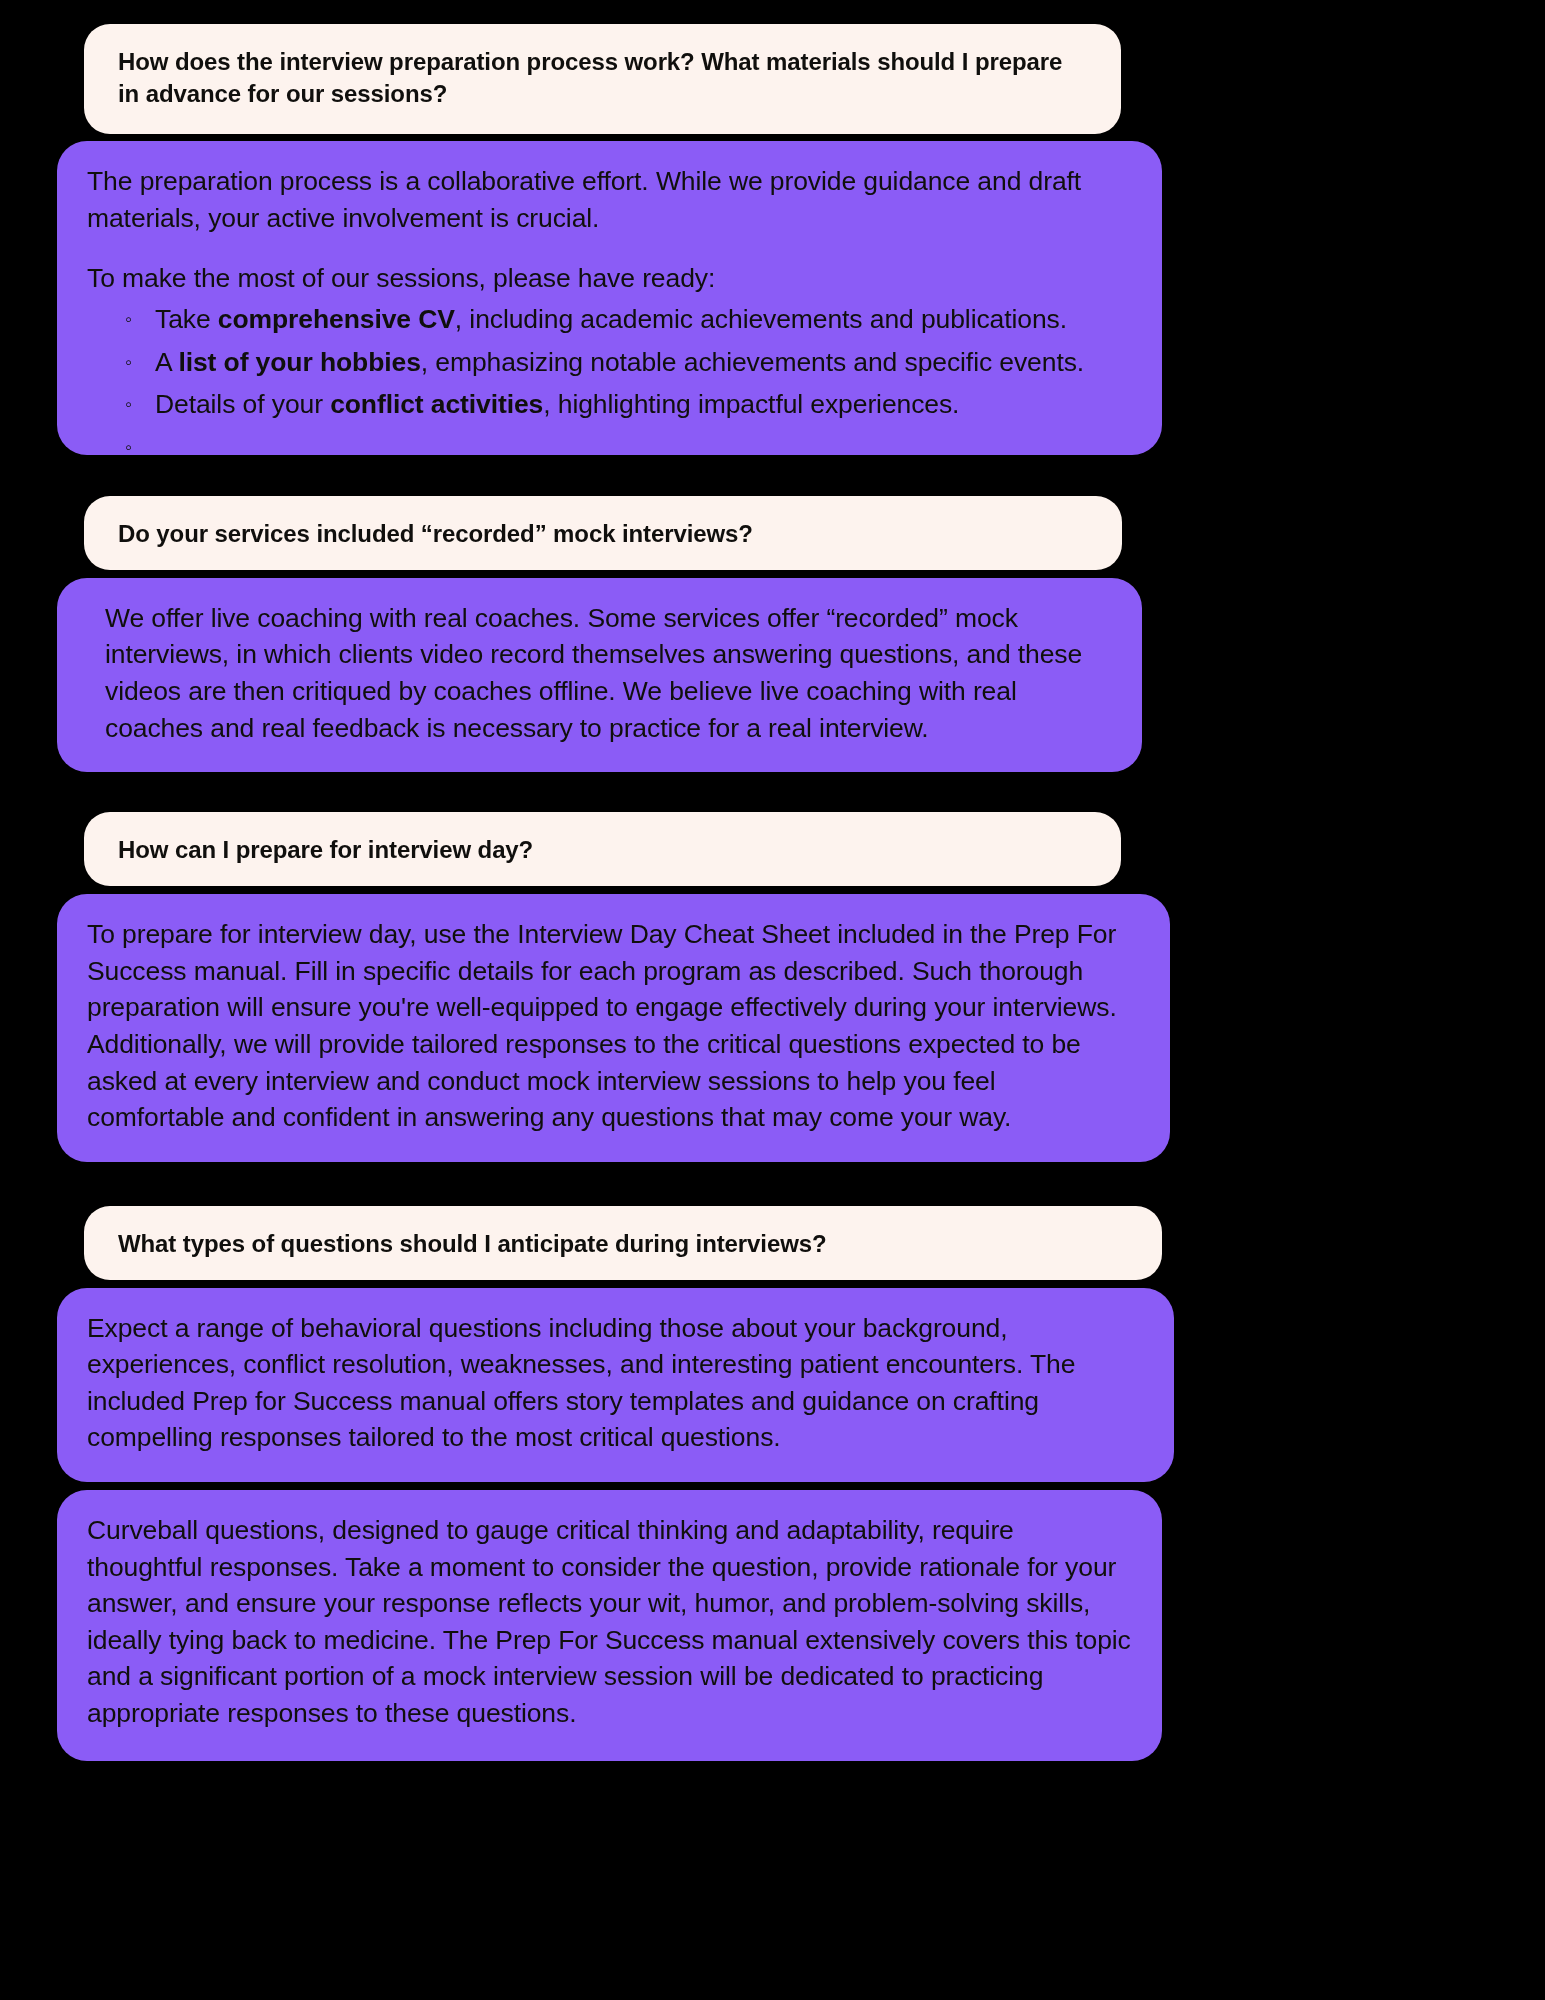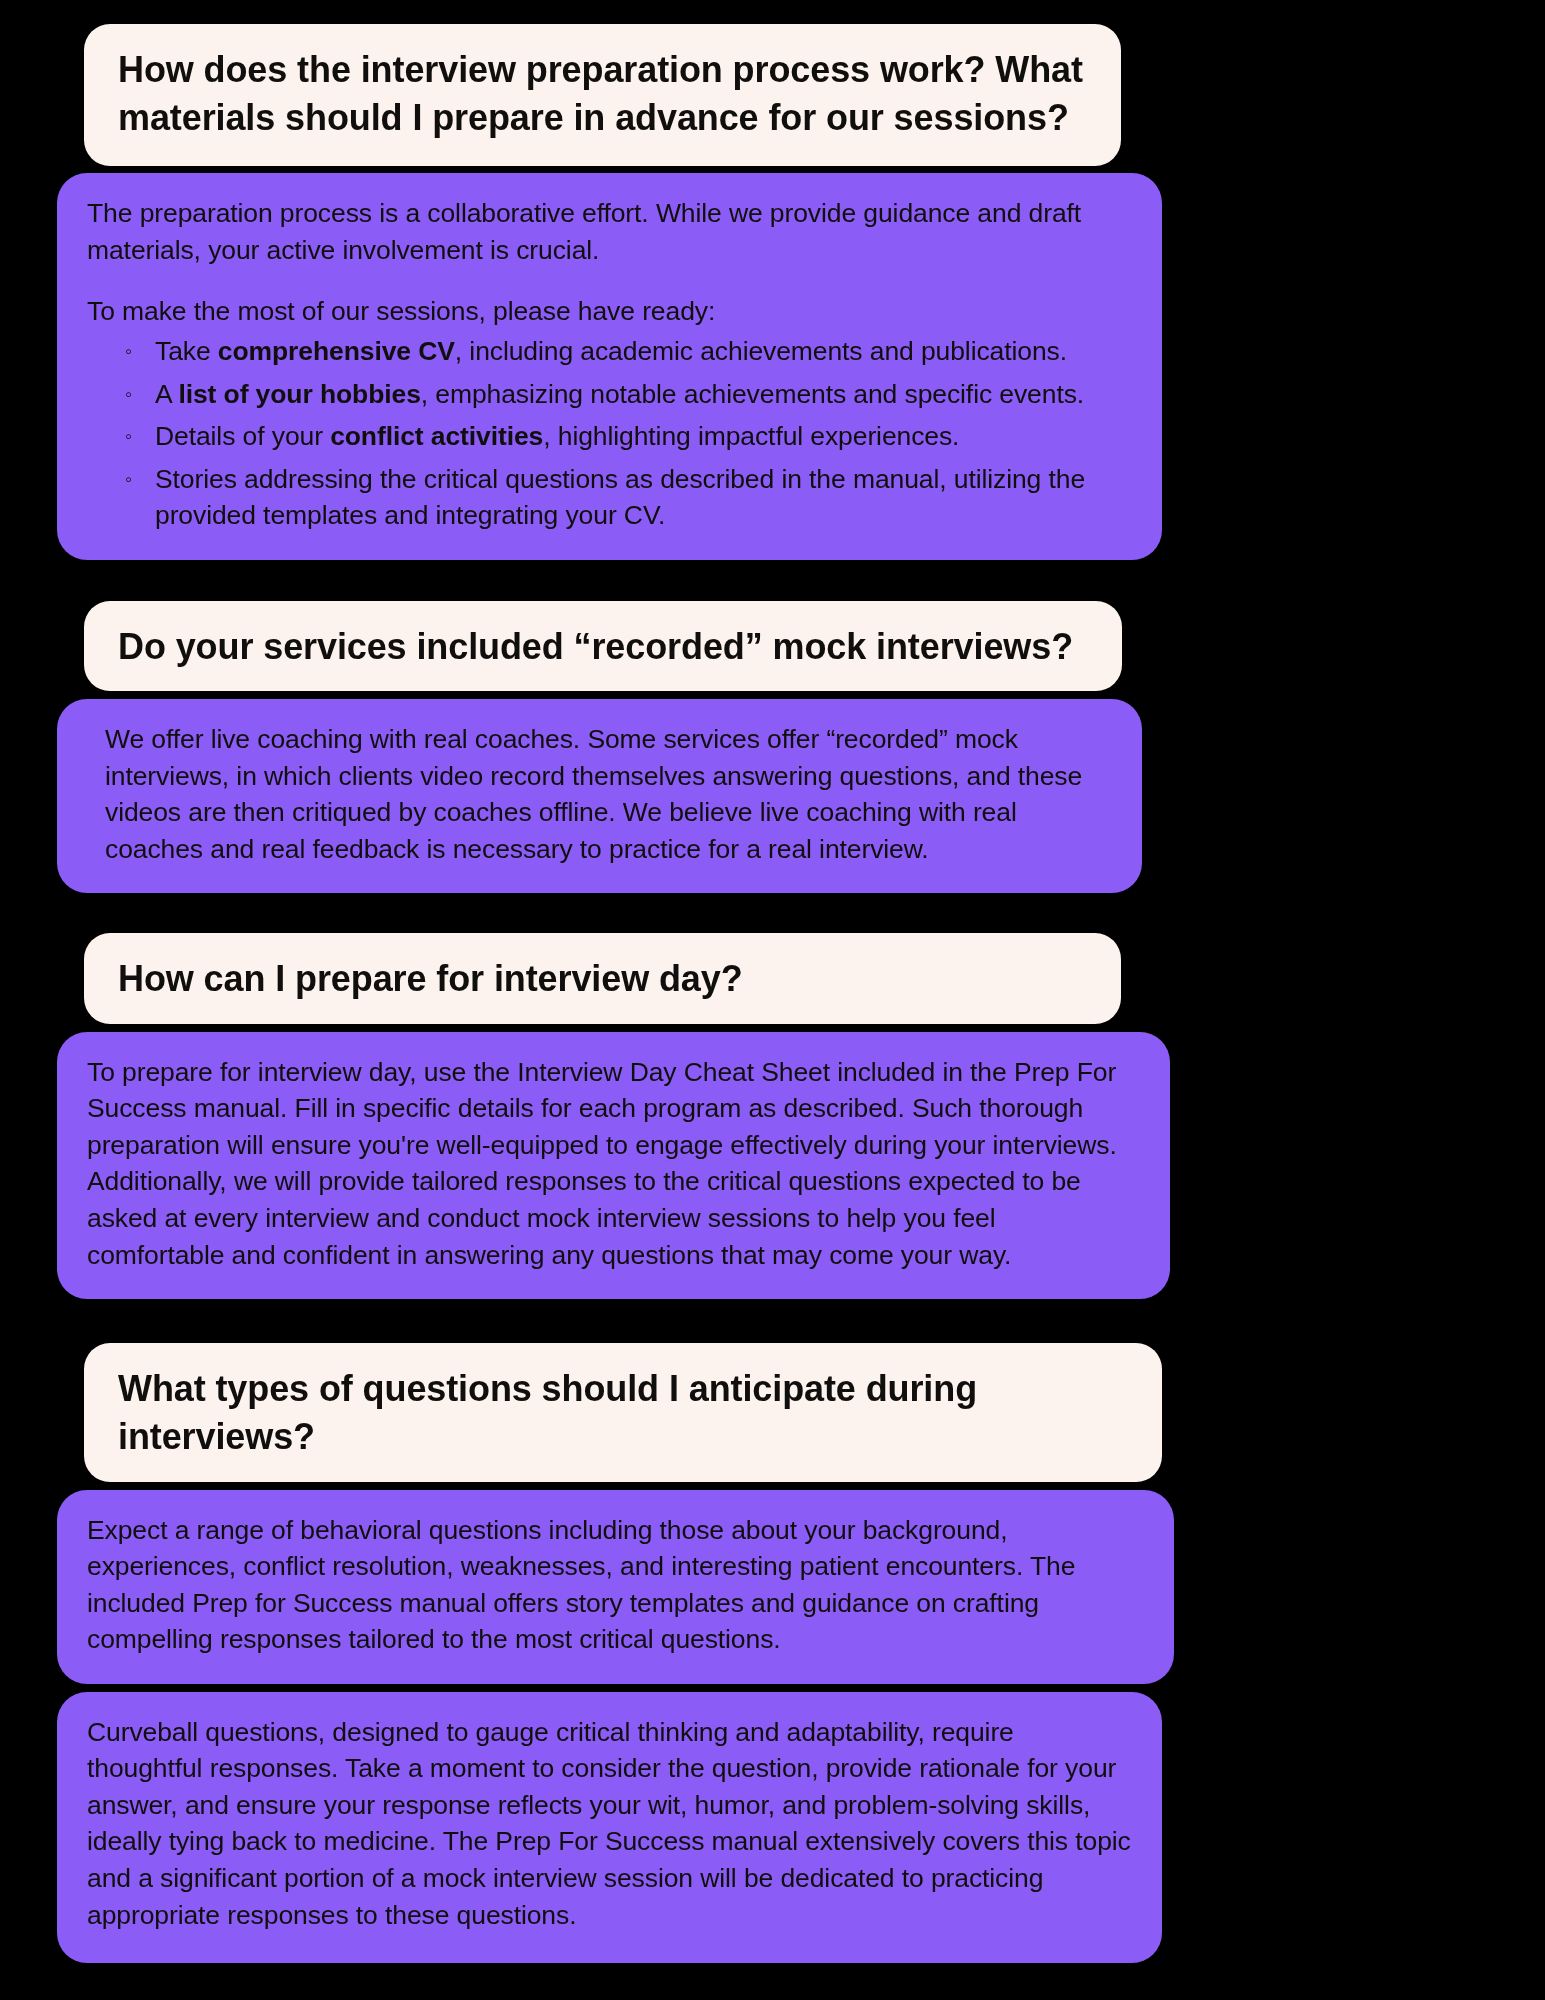--- a/index.html
+++ b/index.html
@@ -30,21 +30,21 @@
     margin: 0;
     padding: 0;
   }
 
   
   .question-bubble {
     background: #FDF3EE;
     border-radius: 26px;
     padding: 22px 34px 24px 34px;
     font-weight: bold;
-    font-size: 36px;
+    font-size: 24px;
     line-height: 1.34;
     letter-spacing: -0.1px;
     color: #100F0D;
   }
 
   
   .answer-bubble {
     background: #8b5cf6;
     border-radius: 30px;
     padding: 22px 30px 26px 30px;
@@ -111,21 +111,21 @@
           <li>
             <span class="bullet-mark">◦</span><span>Take </span><b>comprehensive CV</b><span>, including academic achievements and publications.</span>
           </li>
           <li>
             <span class="bullet-mark">◦</span><span>A </span><b>list of your hobbies</b><span>, emphasizing notable achievements and specific events.</span>
           </li>
           <li>
             <span class="bullet-mark">◦</span><span>Details of your </span><b>conflict activities</b><span>, highlighting impactful experiences.</span>
           </li>
           <li>
-            <span class="bullet-mark">◦</span><span>Stories addressing the critical questions as described in the manual, utilizing the provided templates and integrating your CV.</span><b></b><span></span>
+            <span class="bullet-mark">◦</span><b></b><span></span>
           </li>
         </ul>
       </div>
     </li>
 
     <li class="faq-item">
       <div class="question-bubble q2">
         <span>Do your services included “recorded” mock interviews?</span>
       </div>
       <div class="answer-bubble a2">

